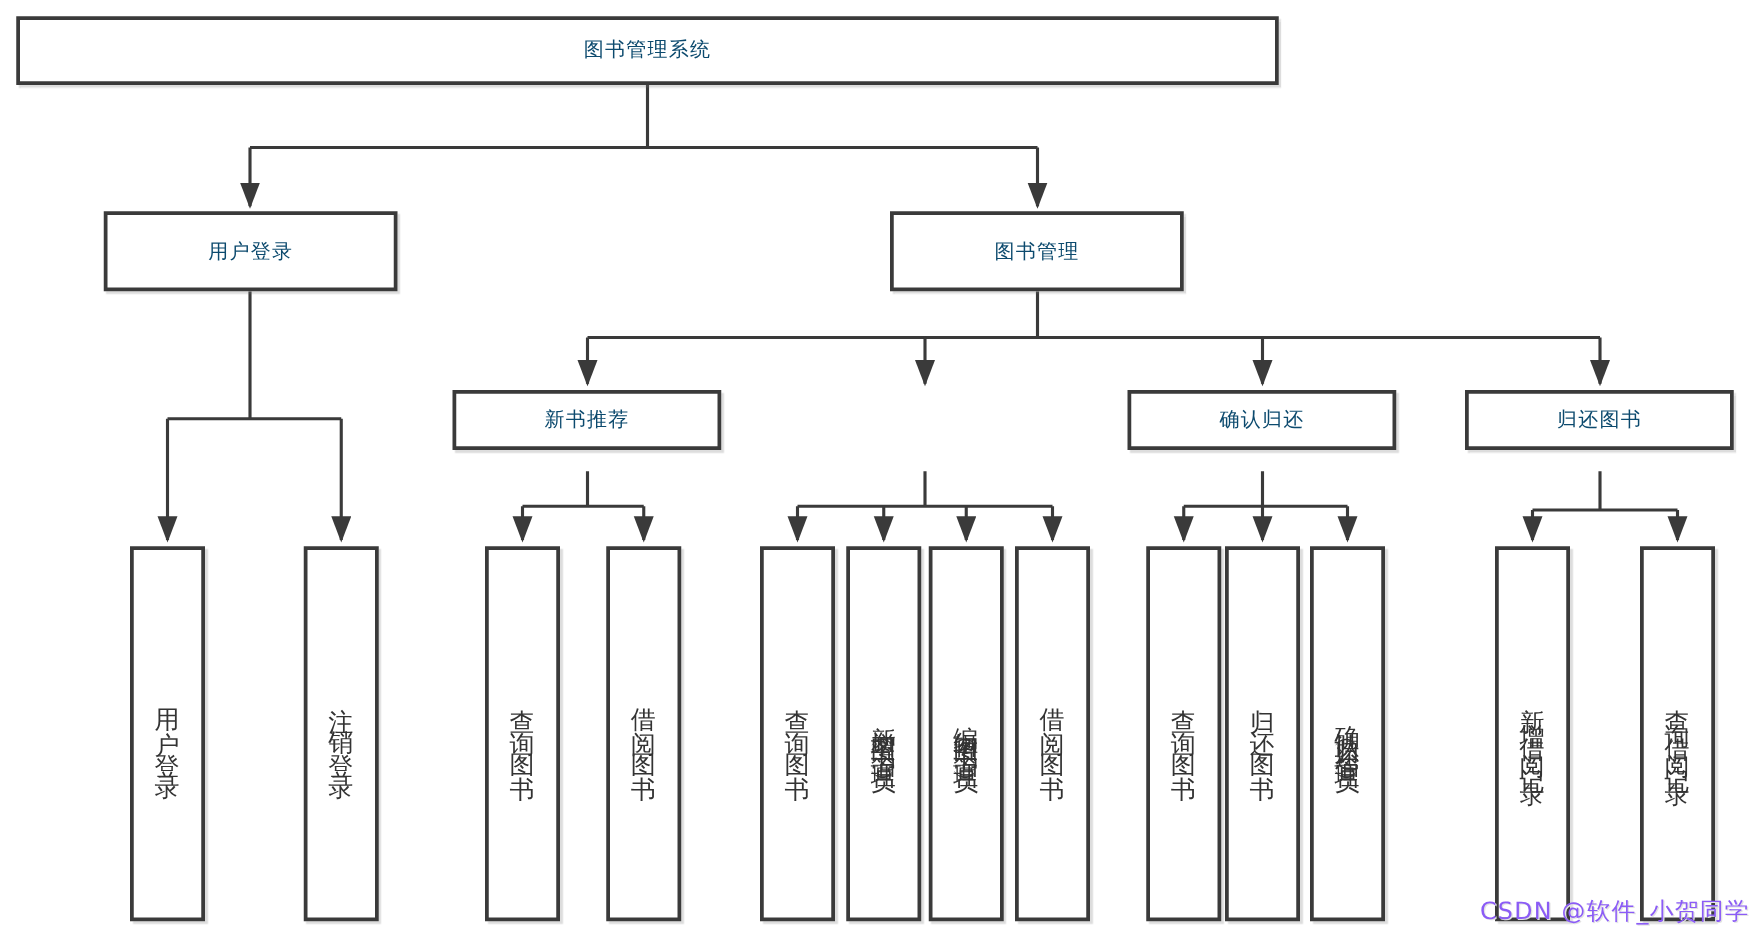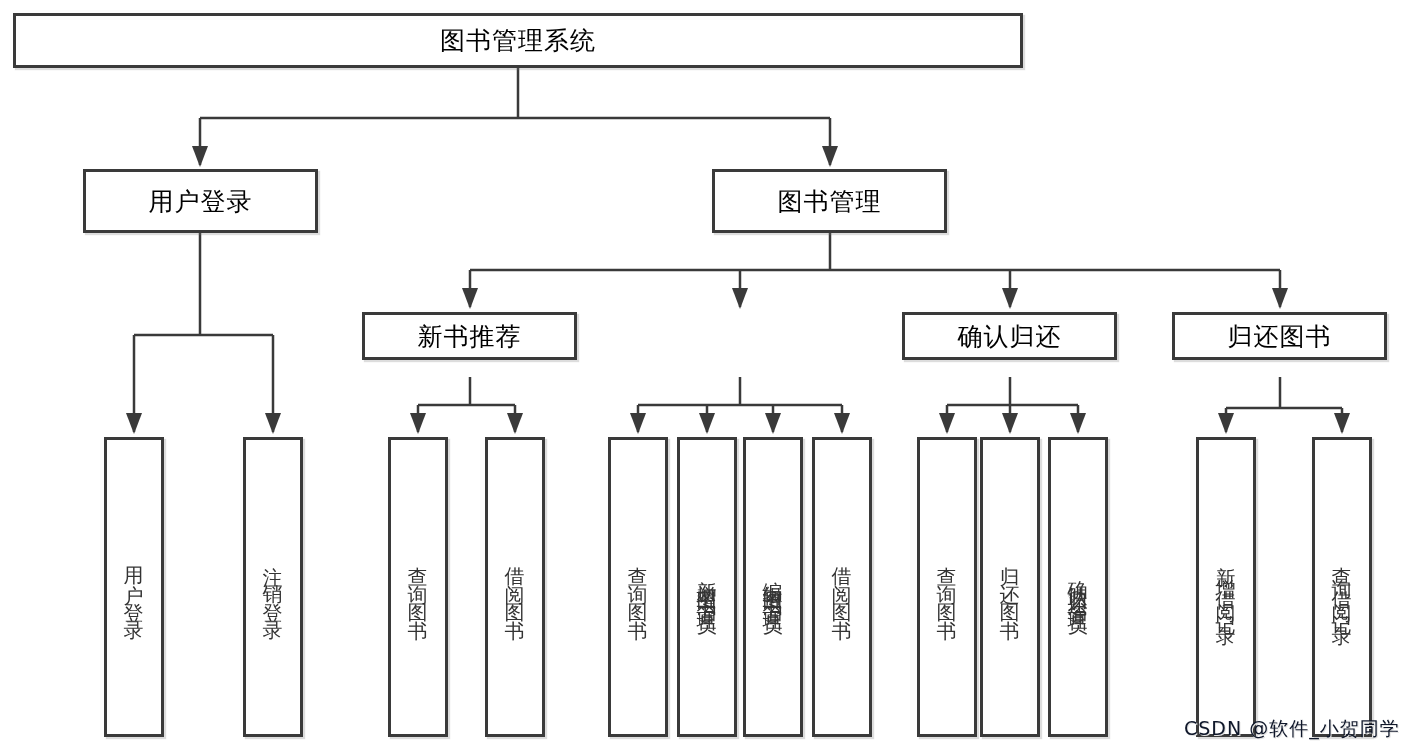--- a/index.html
+++ b/index.html
@@ -27,22 +27,22 @@
     position: absolute;
     box-sizing: border-box;
     border: 3px solid #3a3a3a;
     background: #ffffff;
     display: flex;
     align-items: center;
     justify-content: center;
     box-shadow: 2px 2px 1px rgba(120,120,120,0.25);
   }
   .hlabel {
-    color: #000000;
-    font-size: 25px;
+    color: #0c4a6e;
+    font-size: 16px;
     letter-spacing: 1px;
     white-space: nowrap;
   }
   .box.root   { left: 13px;  top: 13px;  width: 1010px; height: 55px; }
   .box.lvl2   { top: 169px; width: 235px; height: 64px; }
   .box.lvl3   { top: 312px; width: 215px; height: 48px; }
   .box.leaf   { top: 437px; width: 60px;  height: 300px; }
   .vlabel {
     writing-mode: vertical-lr;
     text-orientation: mixed;
@@ -51,21 +51,21 @@
     line-height: 1;
   }
   .sp-wide  { letter-spacing: 18px; }
   .sp-mid   { letter-spacing: 12px; }
   .sp-tight { letter-spacing: 5px; }
   .watermark {
     position: absolute;
     left: 1184px;
     top: 716px;
     font-size: 19px;
-    color: #0f172a;
+    color: #8b5cf6;
     letter-spacing: 1px;
     white-space: nowrap;
     text-shadow: 1px 1px 0 #e2e2e2;
   }
 </style>
 </head>
 <body>
 
 <div class="canvas">
 

